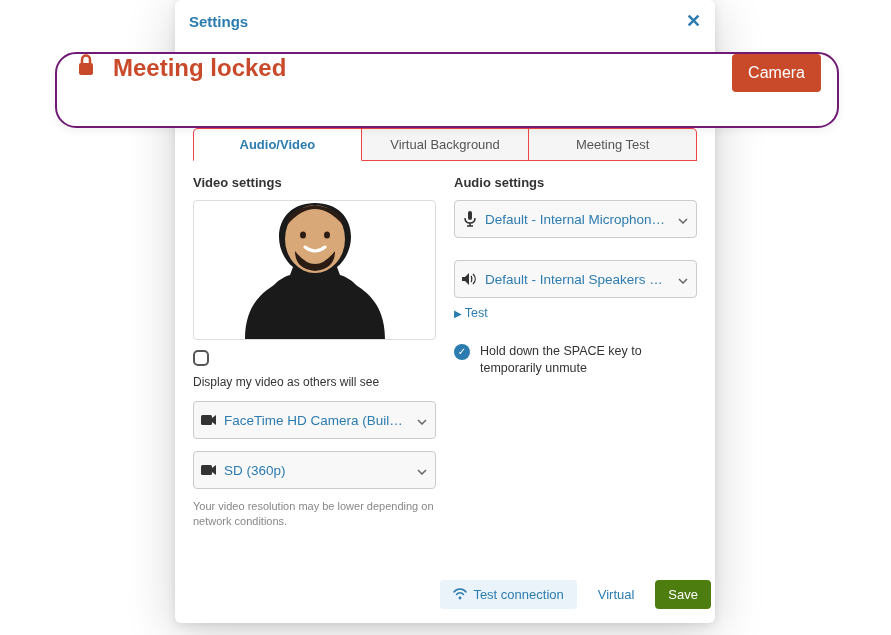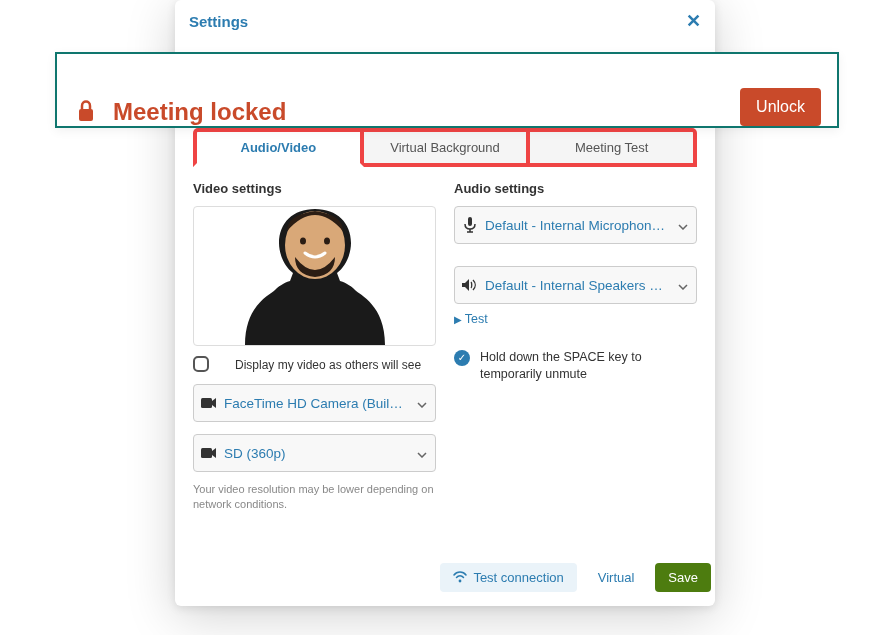--- a/index.html
+++ b/index.html
@@ -39,21 +39,21 @@
   }
   .tabs {
     display: flex;
     margin: 90px 18px 0 18px;
   }
   .tab {
     flex: 1;
     text-align: center;
     padding: 8px 0;
     font-size: 13px;
-    border: 4px solid #ef4444;
+    border: 1px solid #ef4444;
     background: #f5f5f5;
     color: #555;
     cursor: pointer;
   }
   .tab.active {
     background: #fff;
     color: #2c7cb0;
     font-weight: 600;
     border-bottom-color: #fff;
     border-top-left-radius: 5px;
@@ -82,25 +82,26 @@
     border-radius: 4px;
     overflow: hidden;
     position: relative;
     display: flex;
     justify-content: center;
     align-items: flex-end;
   }
   .video-preview svg { display: block; }
   .checkbox-row {
     display: flex;
-    align-items: flex-end;
-    gap: 26px;
+    align-items: flex-start;
+    gap: 9px;
     margin-top: 10px;
     font-size: 12px;
     color: #333;
+    flex-direction: column;
   }
   .checkbox-square {
     width: 16px;
     height: 16px;
     border: 2px solid #555;
     border-radius: 5px;
     cursor: pointer;
   }
   .select {
     display: flex;
@@ -203,24 +204,24 @@
     background: #4d7c0f;
     color: #fff;
   }
   .banner {
     position: absolute;
     left: 55px;
     top: 52px;
     width: 784px;
     height: 76px;
     background: #fff;
-    border: 2px solid #0f766e;
-    border-radius: 0;
-    display: flex;
-    align-items: flex-end;
+    border: 2px solid #701a75;
+    border-radius: 21px;
+    display: flex;
+    align-items: flex-start;
     padding: 0 16px 0 20px;
     box-shadow: 0 3px 10px rgba(0,0,0,0.06);
   }
   .banner .lock {
     color: #c94a2a;
     margin-right: 18px;
   }
   .banner .msg {
     flex: 1;
     color: #c94a2a;
@@ -372,15 +373,15 @@
 
 <div class="banner">
   <span class="lock">
     <svg width="18" height="22" viewBox="0 0 18 22">
         <rect x="2" y="9" width="14" height="12" rx="2" fill="#c94a2a"></rect>
         <path d="M5,9 L5,6 C5,3 7,1.5 9,1.5 C11,1.5 13,3 13,6 L13,9" fill="none" stroke="#c94a2a" stroke-width="2.5"></path>
       </svg>
   </span>
   <div class="msg">Meeting locked</div>
   <button class="btn btn-unlock">
-    <span>Unlock</span>
+    <span>Camera</span>
   </button>
 </div>
 
 </body></html>

